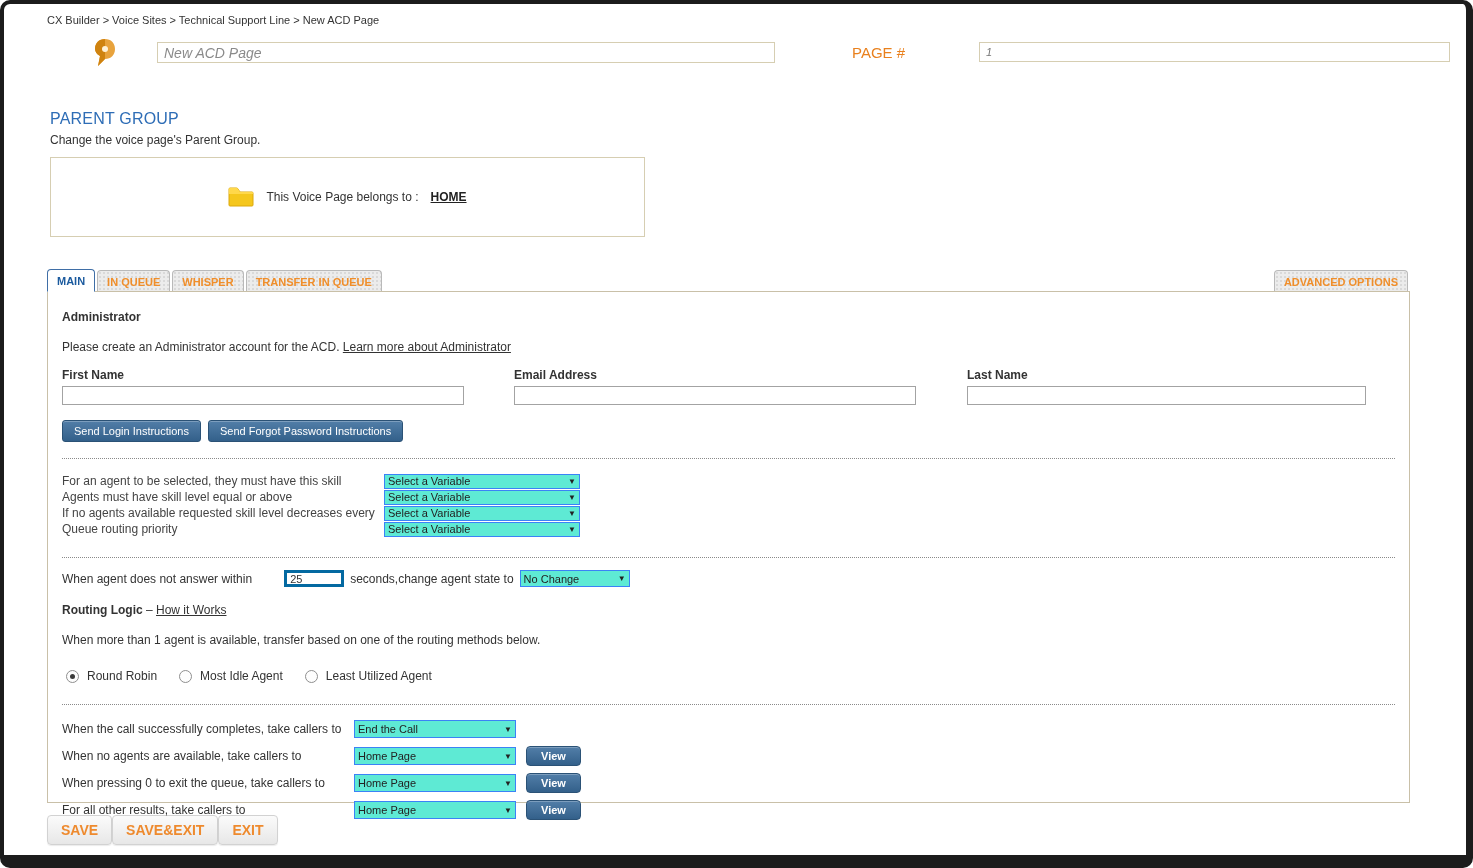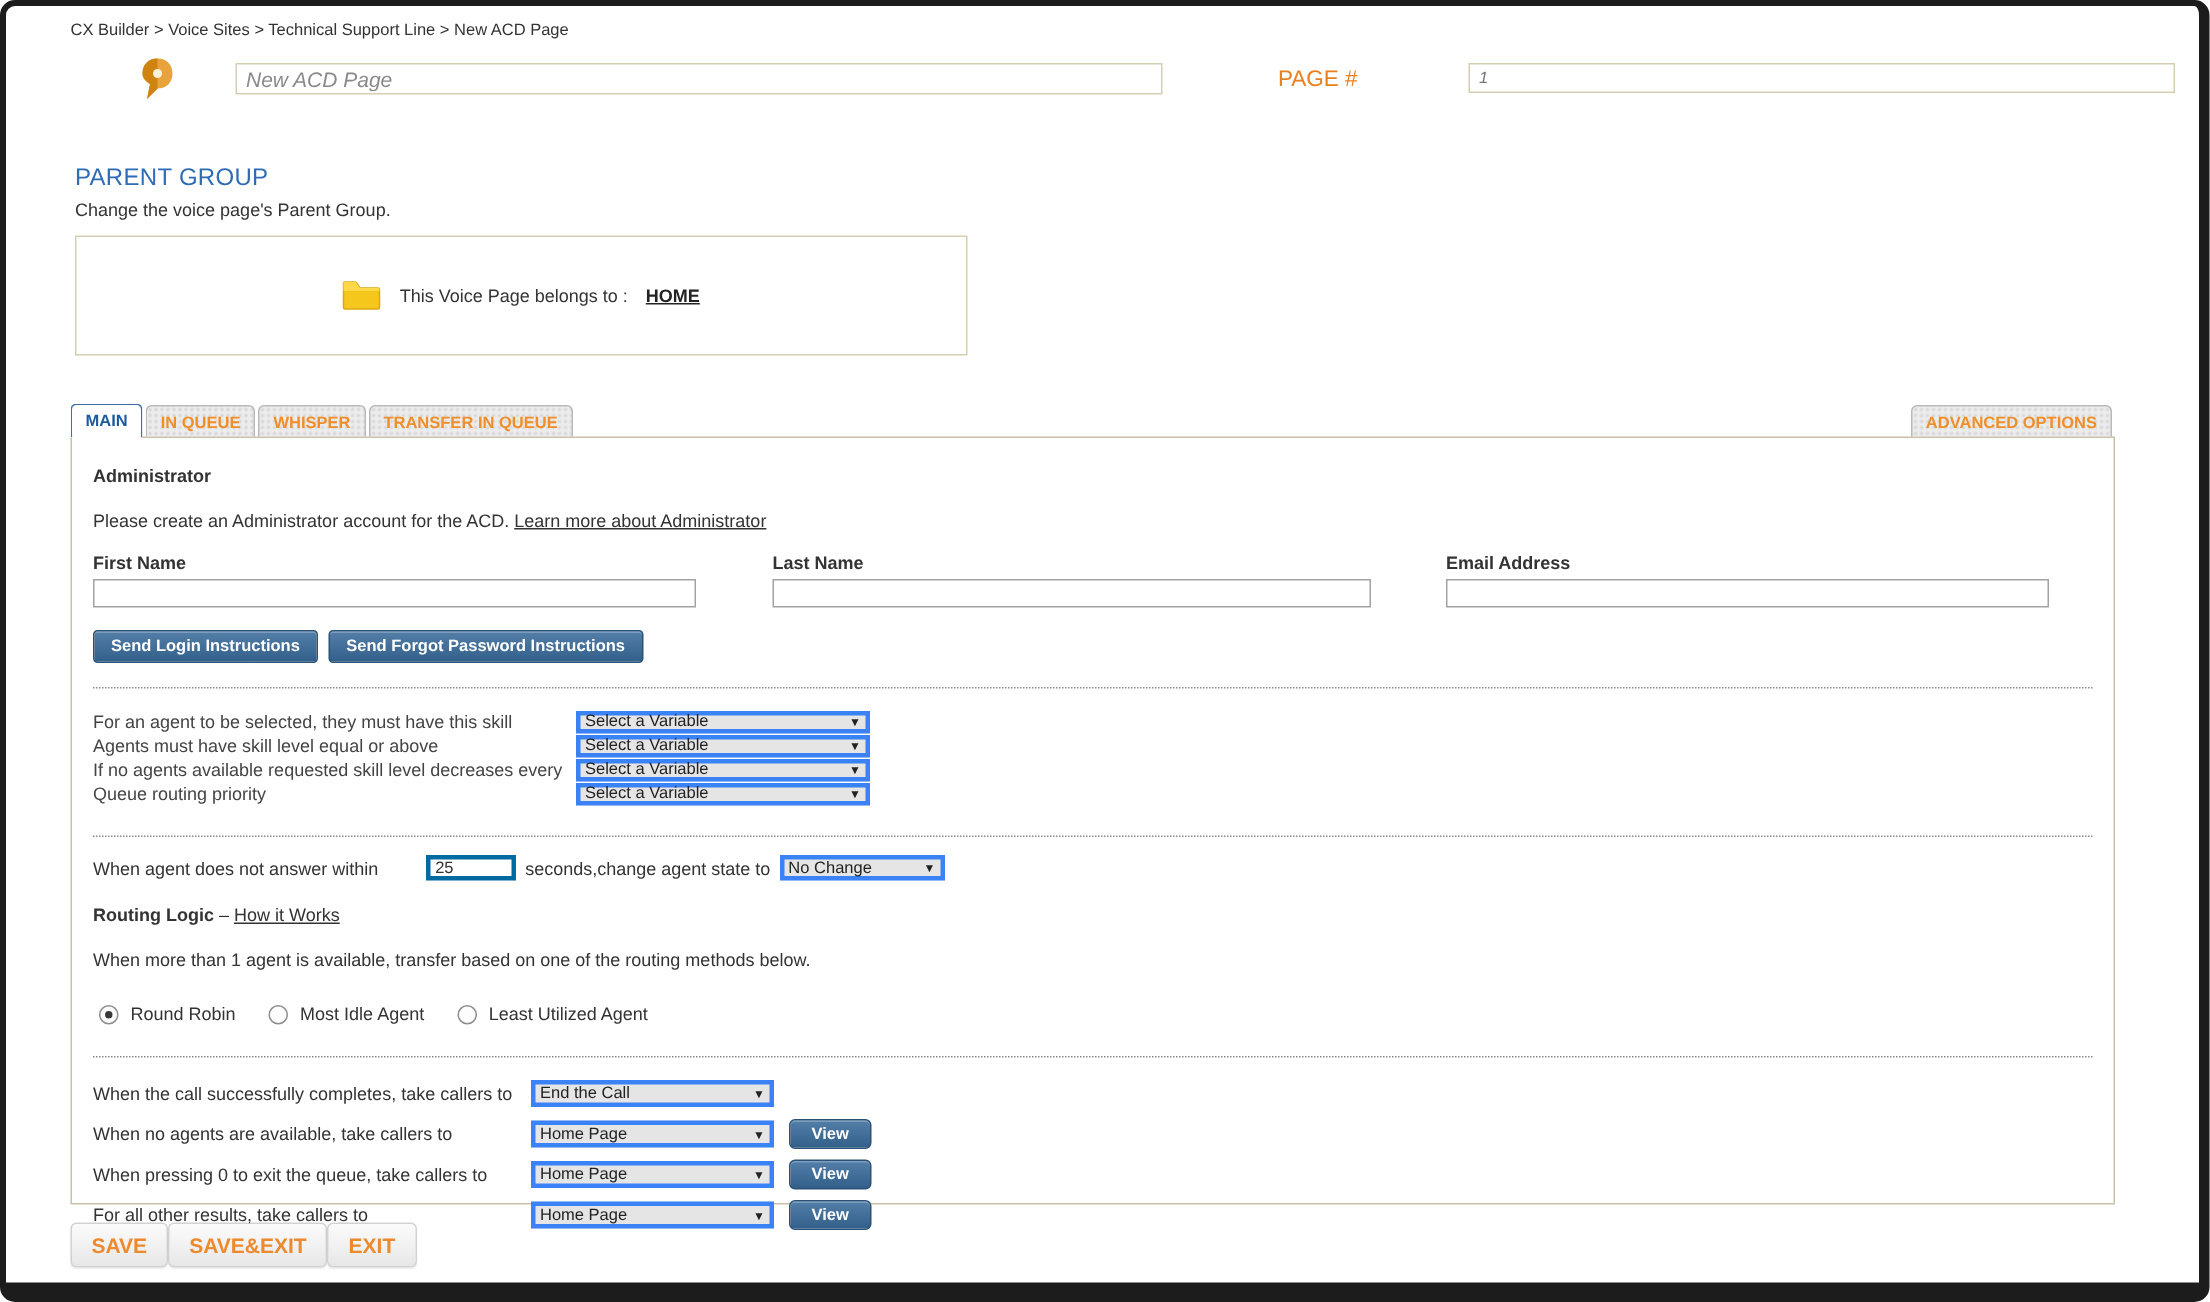--- a/index.html
+++ b/index.html
@@ -70,31 +70,31 @@
   .fields { display:flex; margin-top:14px; }
   .field { display:flex; flex-direction:column; }
   .field label { font-size:12px; font-weight:bold; color:#333; }
   .field input {
     margin-top:4px; height:19px; border:1px solid #a3a3a3; background:#fff;
     font:12px "Liberation Sans", sans-serif; color:#333; padding:0 4px; outline:none;
   }
   .f1 { width:402px; } .f2 { width:399px; margin-left:51px; } .f3 { width:402px; margin-left:50px; }
   .btn-row { margin-top:15px; display:flex; gap:7px; }
   .blue-btn {
-    background:linear-gradient(#527ea8, #33608a); color:#fff; font-size:11px; font-weight:bold;
+    background:linear-gradient(#527ea8, #33608a); color:#fff; font-size:11px; font-weight:normal;
     border:1px solid #2b5276; border-radius:3px; padding:4px 11px; cursor:pointer;
     box-shadow:inset 0 1px 0 rgba(255,255,255,.25);
   }
   .dotsep { border-top:1px dotted #8a8a8a; margin:12px 0; }
 
   .skill-rows { margin-top:14px; }
   .skill-row { display:flex; align-items:center; height:16px; }
   .skill-row .lbl { flex:0 0 322px; font-size:12px; color:#444; white-space:nowrap; }
   .sel {
-    border:3px solid #3b82f6; background:#e5e5e5; height:15px; display:flex; align-items:center;
+    border:1px solid #3b82f6; background:#5eead4; height:15px; display:flex; align-items:center;
     font-size:11px; color:#222; padding:0 3px; justify-content:space-between; cursor:pointer;
   }
   .sel .arr { font-size:8px; color:#222; margin-left:6px; }
   .sel.w196 { width:196px; }
   .sel.w110 { width:110px; height:17px; }
   .sel.w162 { width:162px; height:18px; }
 
   .noanswer { display:flex; align-items:center; margin-top:12px; font-size:12px; color:#333; }
   .noanswer input {
     width:60px; height:17px; border:3px solid #0369a1; font:11px "Liberation Sans", sans-serif;
@@ -181,26 +181,26 @@
     <div class="admin-intro">
       <span>Please create an Administrator account for the ACD.</span>
       <a href="#">Learn more about Administrator</a>
     </div>
 
     <div class="fields">
       <div class="field f1">
         <label>First Name</label>
         <input value="" style="">
       </div>
+      <div class="field f3">
+        <label>Email Address</label>
+        <input value="" style="">
+      </div>
       <div class="field f2">
         <label>Last Name</label>
-        <input value="" style="">
-      </div>
-      <div class="field f3">
-        <label>Email Address</label>
         <input value="" style="">
       </div>
     </div>
 
     <div class="btn-row">
       <button class="blue-btn">Send Login Instructions</button>
       <button class="blue-btn">Send Forgot Password Instructions</button>
     </div>
 
     <div class="dotsep" style="margin-top:16px;"></div>

